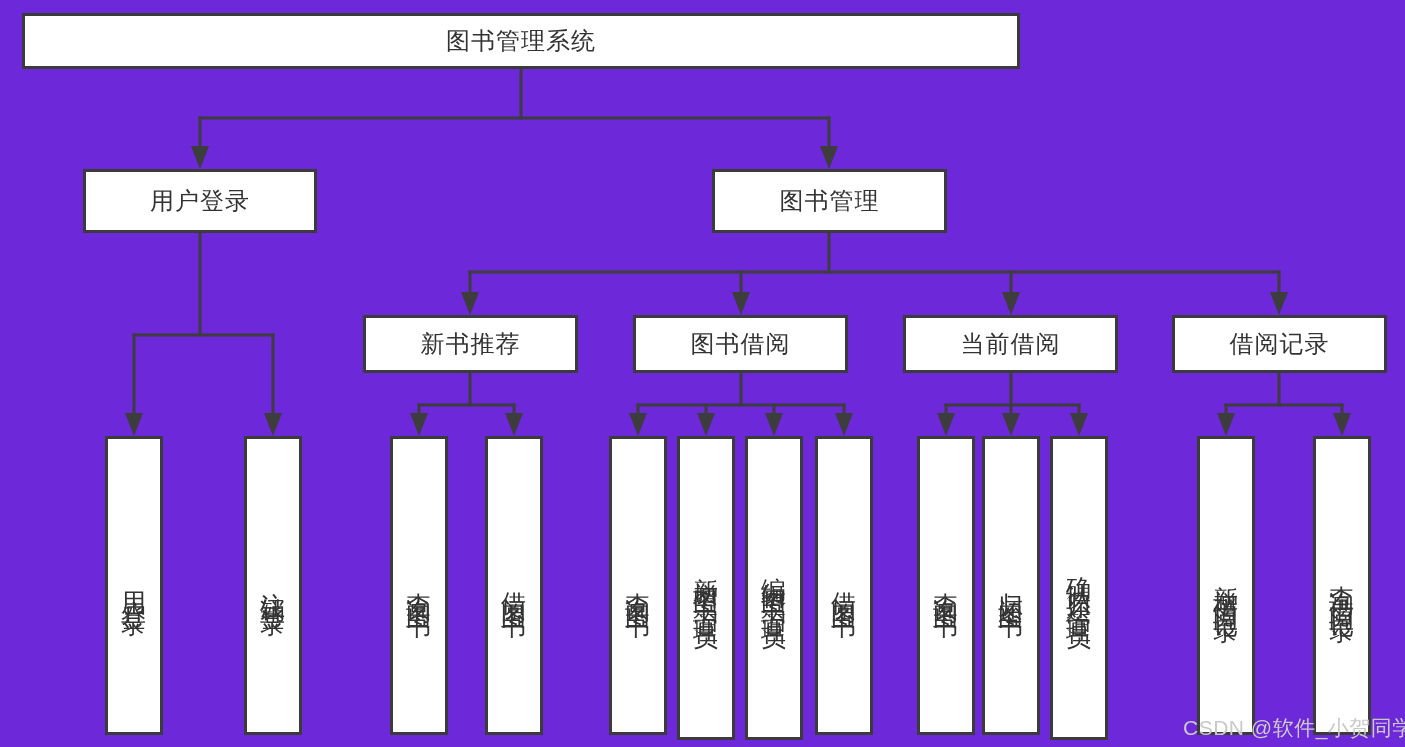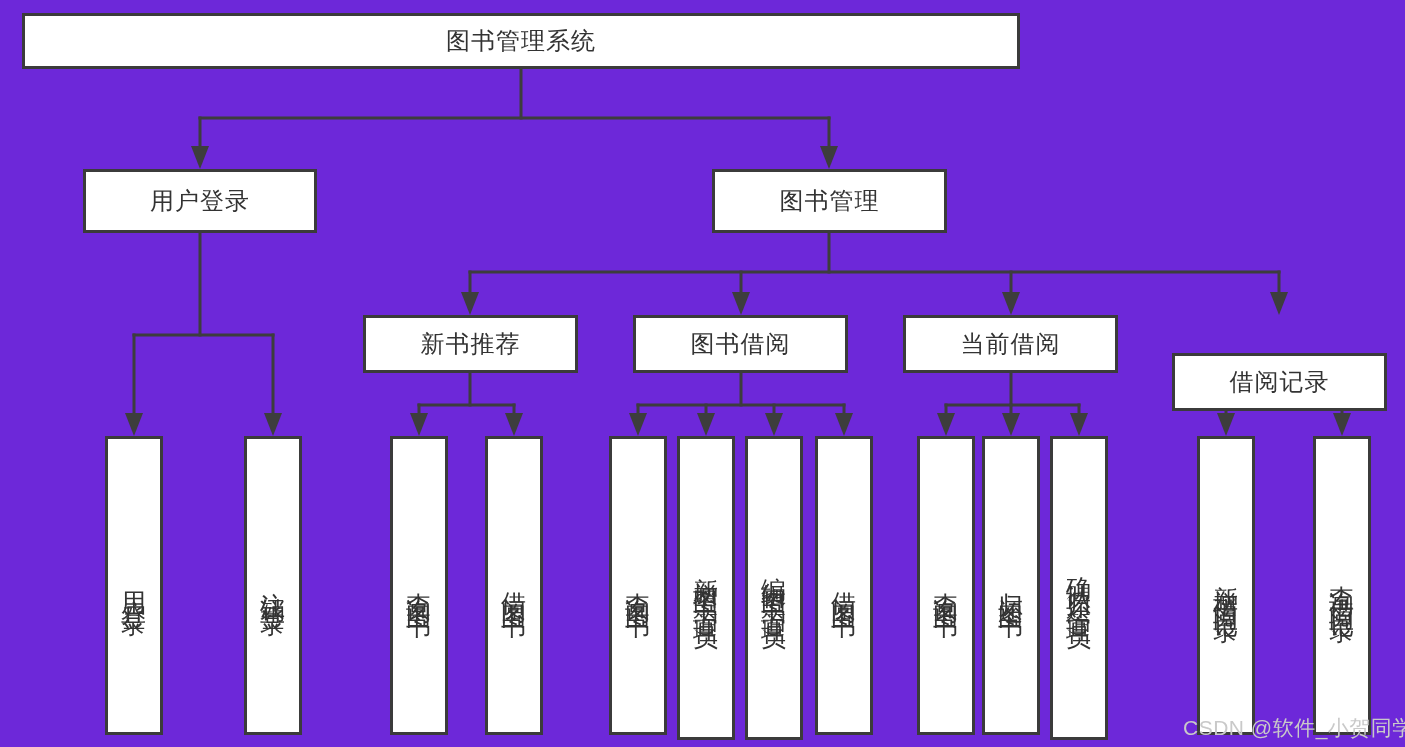--- a/index.html
+++ b/index.html
@@ -116,21 +116,21 @@
 
   <div class="node hbox" style="left:712px;top:169px;width:235px;height:64px;">
     <span class="lbl">图书管理</span>
   </div>
   <div class="node hbox" style="left:633px;top:315px;width:215px;height:58px;">
     <span class="lbl">图书借阅</span>
   </div>
   <div class="node hbox" style="left:903px;top:315px;width:215px;height:58px;">
     <span class="lbl">当前借阅</span>
   </div>
-  <div class="node hbox" style="left:1172px;top:315px;width:215px;height:58px;margin-top:38px;">
+  <div class="node hbox" style="left:1172px;top:315px;width:215px;height:58px;">
     <span class="lbl">借阅记录</span>
   </div>
 
   <div class="node vbox" style="left:105px;top:436px;width:58px;height:299px;">
     <span class="lbl">用户登录</span>
   </div>
   <div class="node vbox" style="left:244px;top:436px;width:58px;height:299px;">
     <span class="lbl">注销登录</span>
   </div>
 

